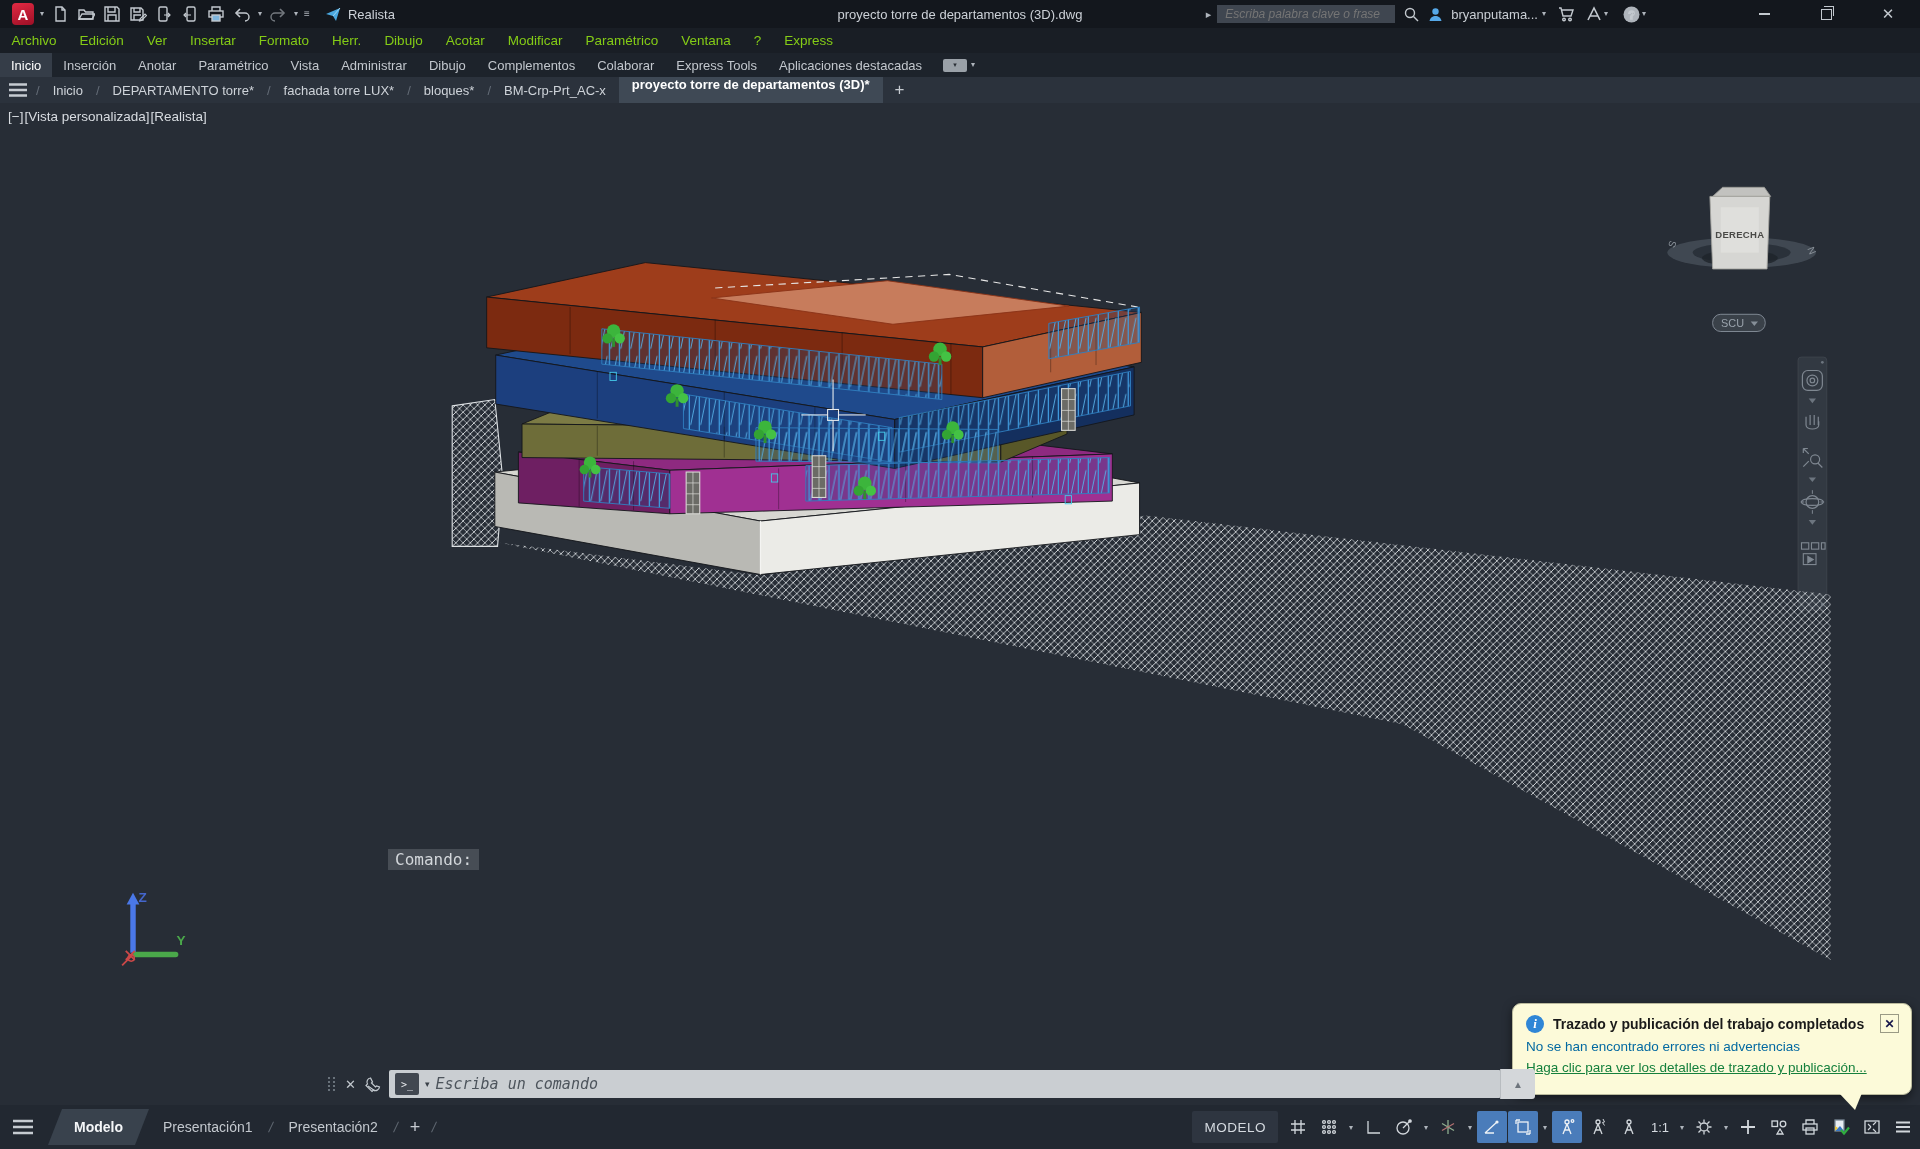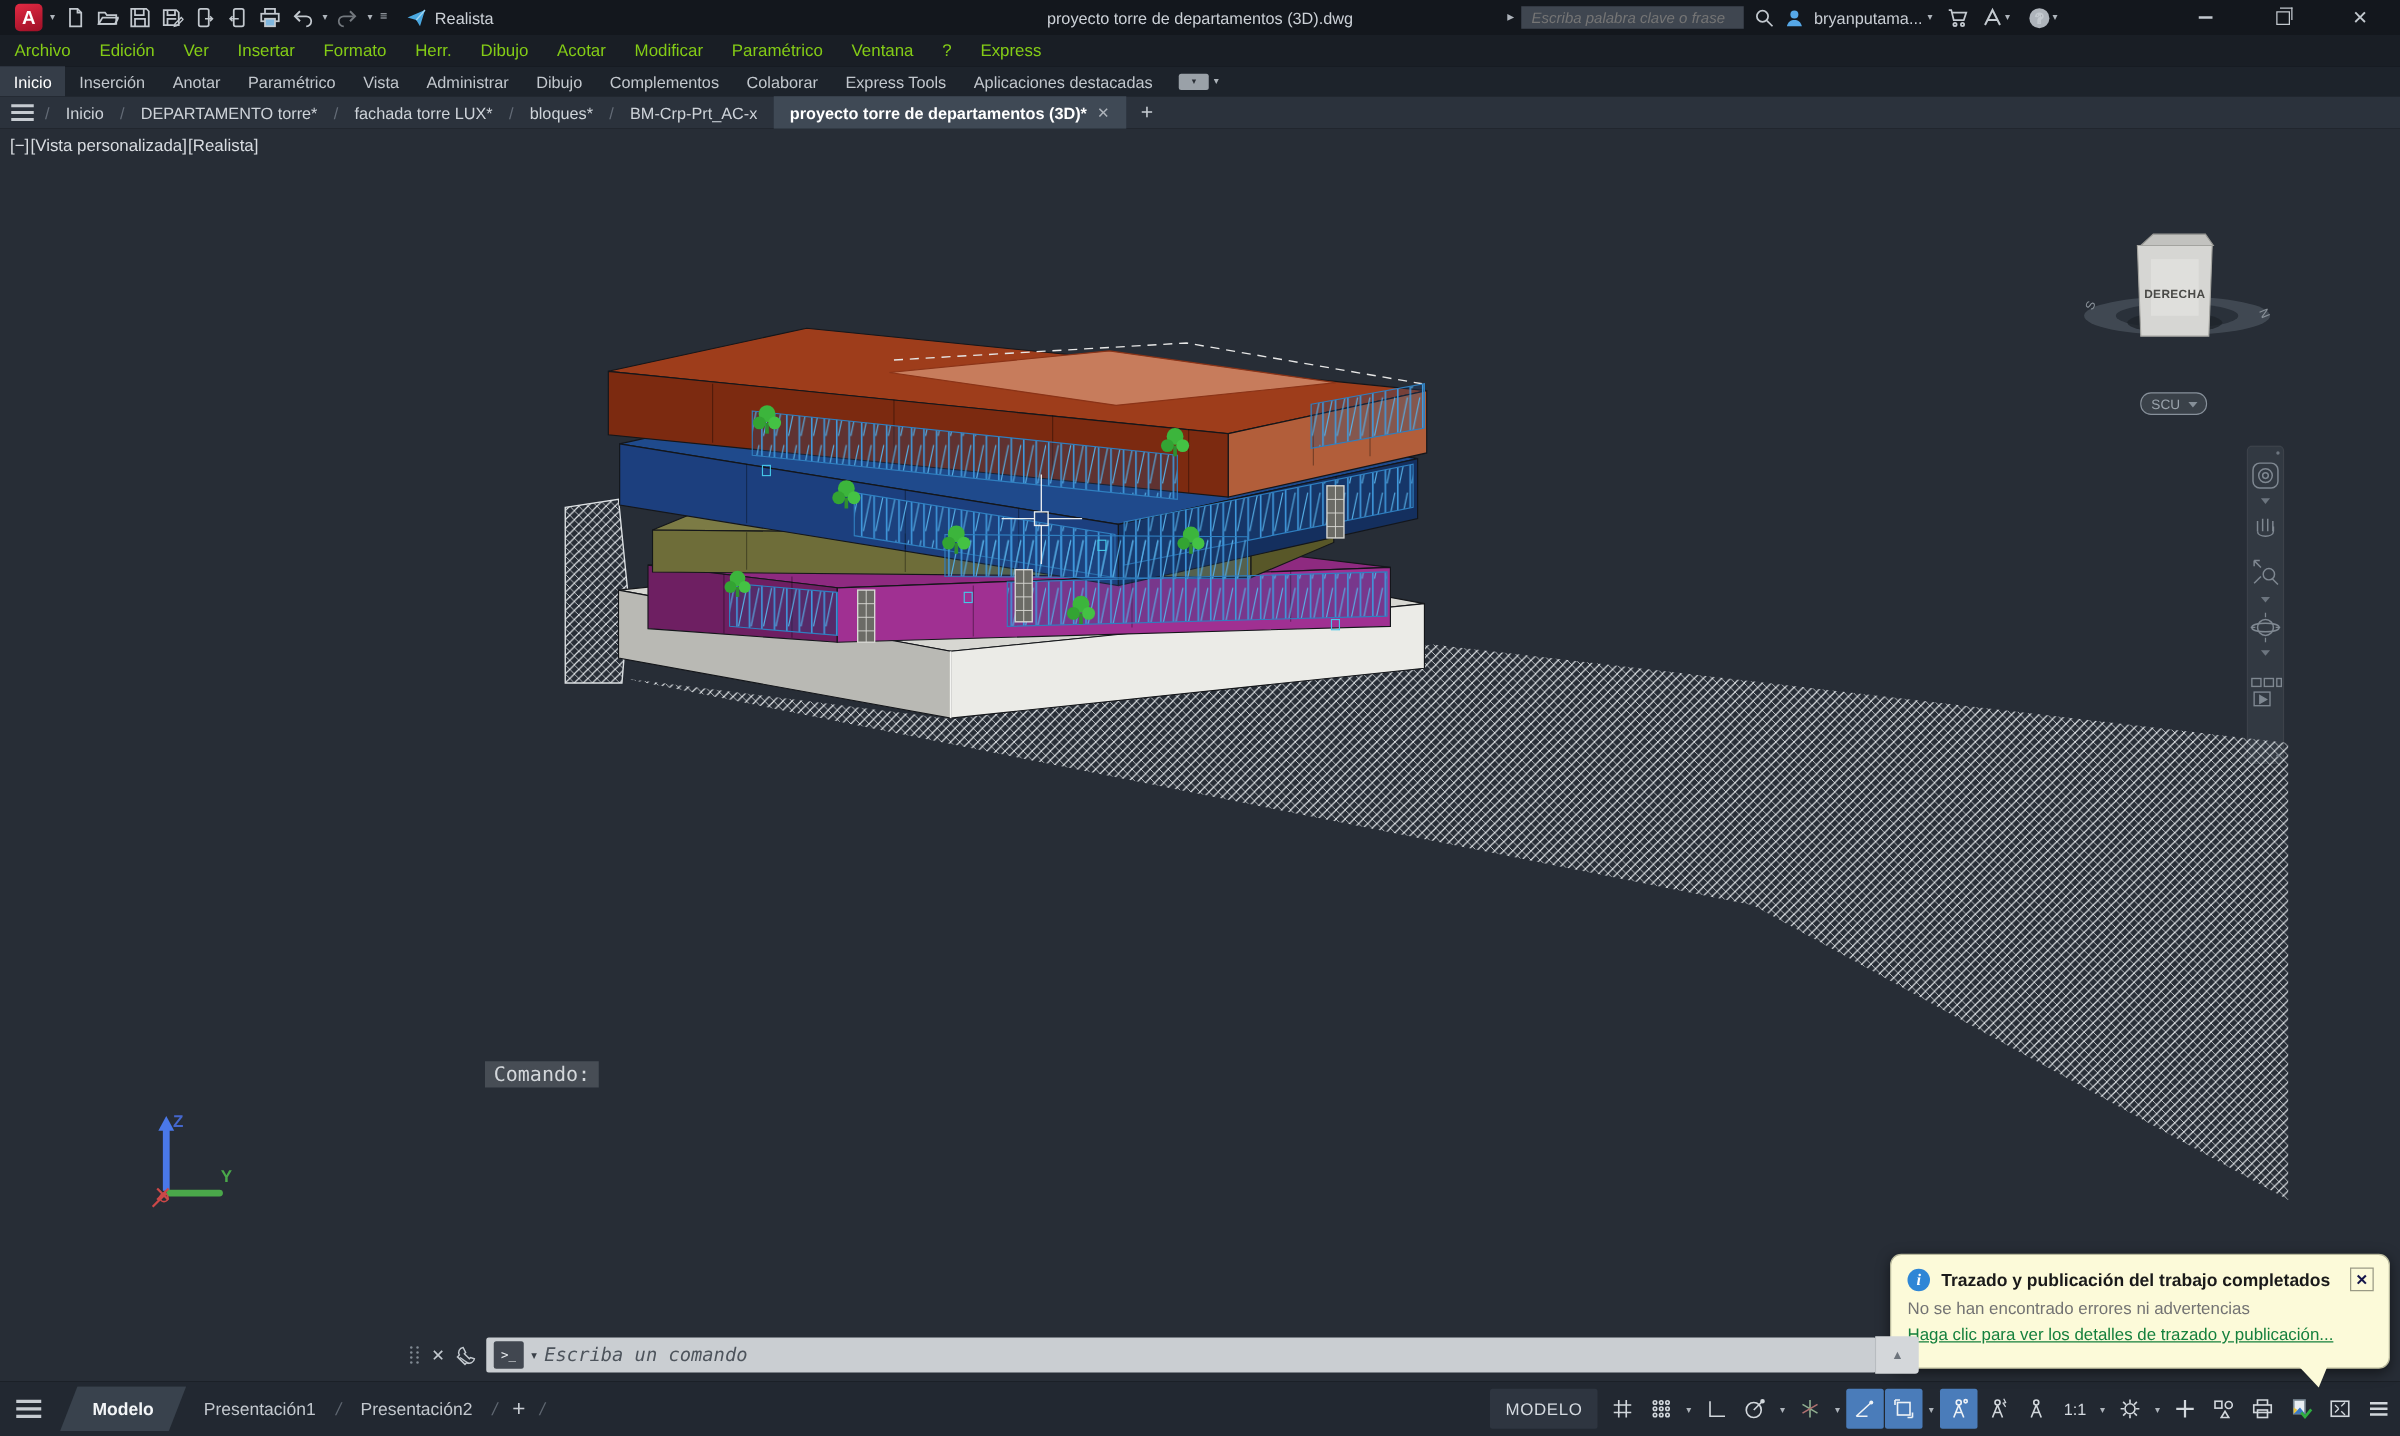--- a/index.html
+++ b/index.html
@@ -34,21 +34,21 @@
           display:flex;align-items:center;color:#c2c7cd;font-size:13px;}
   #ribbon .rtab{padding:2px 11px;height:20px;display:flex;align-items:center;}
   #ribbon .rtab.active{background:#353d48;color:#fff;}
   .ribbon-more{width:24px;height:13px;background:#9aa1a8;border-radius:2px;margin-left:10px;
                display:flex;align-items:center;justify-content:center;color:#2a2f36;font-size:7px;}
   
   #filetabs{position:absolute;left:0;top:77px;width:1920px;height:26px;background:#2b323c;
             display:flex;align-items:center;color:#ced3d9;font-size:13px;}
   .ft-burger{width:36px;display:flex;justify-content:center;}
   .ftab{padding:0 13px;height:26px;display:flex;align-items:center;gap:8px;}
-  .ftab.active{background:#3f4955;color:#fff;font-weight:bold;}
+  .ftab.active{background:#3f4955;color:#fff;font-weight:bold;flex-direction:column;}
   .ftab .x{font-weight:normal;color:#aeb4bb;font-size:12px;}
   .ft-sep{color:#646c77;}
   .ft-plus{font-size:17px;color:#c6cbd1;padding:0 12px;}
   
   #canvas{position:absolute;left:0;top:103px;width:1920px;height:1002px;background:#272d36;}
   #vplabel{position:absolute;left:8px;top:6px;color:#d8dce1;font-size:13.5px;display:flex;gap:1px;}
   
   #cmd-history{position:absolute;left:388px;top:746px;background:#474d55;color:#d3d7db;
                font-family:"DejaVu Sans Mono",monospace;font-size:16px;padding:1px 7px;}
   #cmdbar{position:absolute;left:328px;top:966px;height:30px;display:flex;align-items:center;z-index:20;}
@@ -71,21 +71,21 @@
          box-shadow:0 3px 10px rgba(0,0,0,.5);font-size:13.5px;color:#333;}
   #toast .tail{position:absolute;left:326px;bottom:-16px;width:0;height:0;
          border-left:16px solid transparent;border-right:7px solid transparent;border-top:17px solid #fcfad9;}
   .toast-head{display:flex;align-items:center;gap:9px;padding:10px 12px 4px 13px;}
   .info-ico{width:18px;height:18px;border-radius:50%;background:#2f86d6;color:#fff;
             font-family:"Liberation Serif",serif;font-style:italic;font-weight:bold;font-size:13px;
             display:flex;align-items:center;justify-content:center;flex:none;}
   .toast-title{font-weight:bold;color:#1a1a1a;font-size:14px;flex:1;}
   .toast-x{width:17px;height:17px;border:1px solid #9a9a85;color:#14144a;font-weight:bold;font-size:12px;
            display:flex;align-items:center;justify-content:center;flex:none;}
-  .toast-line{padding:2px 12px 0 13px;color:#737373;}
+  .toast-line{padding:2px 12px 0 13px;color:#0369a1;}
   .toast-link{padding:6px 12px 0 13px;color:#15803d;text-decoration:underline;}
   
   #statusbar{position:absolute;left:0;top:1105px;width:1920px;height:44px;background:#222831;
              display:flex;align-items:center;color:#c6cbd1;font-size:14px;}
   .sb-burger{padding:0 14px 0 12px;display:flex;}
   .layout-tab{padding:0 14px;color:#c3c8ce;}
   .layout-tab.active{background:#39424d;color:#f4f6f8;font-weight:bold;padding:10px 26px;
                      clip-path:polygon(14px 0,100% 0,calc(100% - 14px) 100%,0 100%);}
   .lay-sep{color:#5f6771;padding:0 2px;transform:skewX(-12deg);}
   .lay-plus{font-size:18px;padding:0 10px;}

